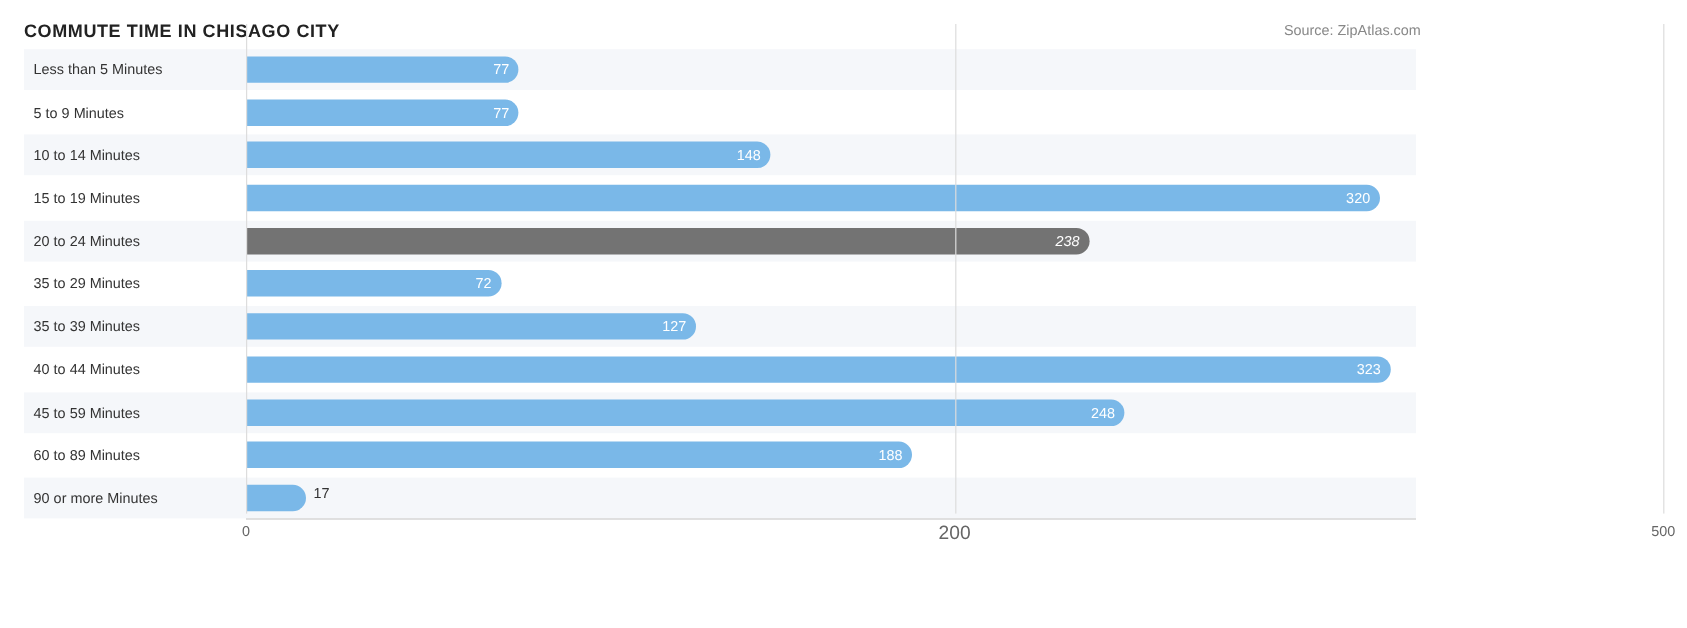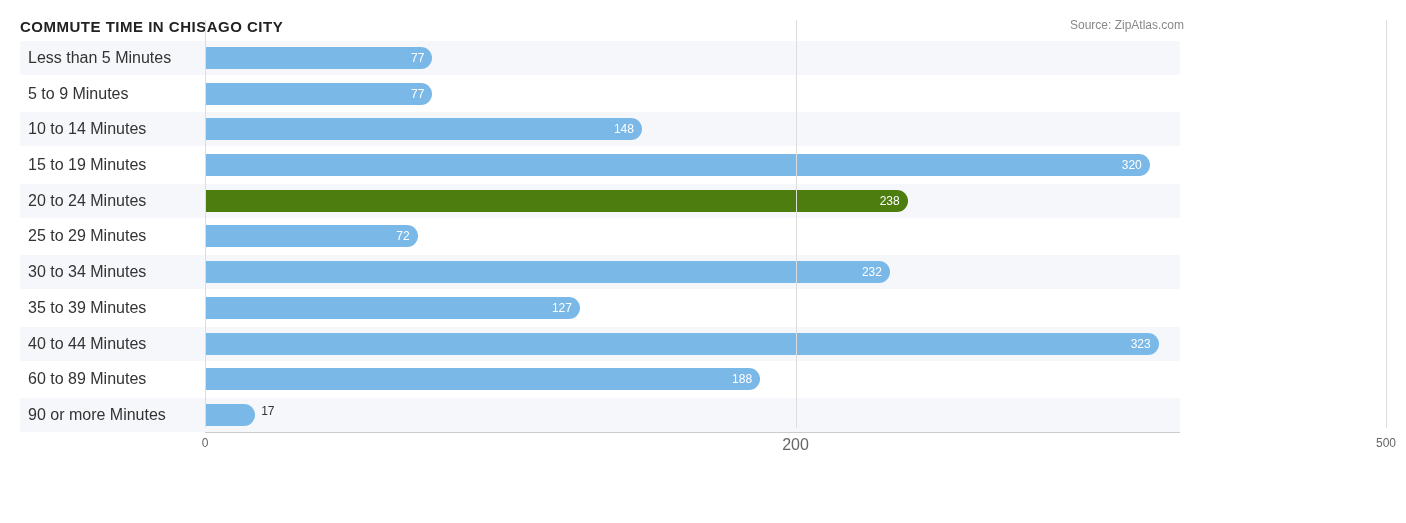--- a/index.html
+++ b/index.html
@@ -52,21 +52,21 @@
     }
     .bar-row:nth-child(odd) {
       background: #f5f7fa;
     }
     .bar-row:nth-child(even) {
       background: #ffffff;
     }
     .bar-label {
       width: 185px;
       min-width: 185px;
-      font-size: 16px;
+      font-size: 12px;
       color: #333;
       padding-left: 8px;
       padding-right: 4px;
       white-space: nowrap;
     }
     .bar-track {
       flex: 1;
       height: 22px;
       position: relative;
       display: flex;
@@ -132,54 +132,54 @@
           <div class="bar-label">15 to 19 Minutes</div>
           <div class="bar-track">
             <div class="bar-fill" style="width: 944.8px; background: rgb(122, 184, 232); text-decoration: underline;">
               <span class="bar-value-inside">320</span>
             </div>
           </div>
         </div>
         <div class="bar-row">
           <div class="bar-label">20 to 24 Minutes</div>
           <div class="bar-track">
-            <div class="bar-fill" style="width: 702.695px; background: #4d7c0f;">
+            <div class="bar-fill" style="width: 702.695px; background: #737373; font-style: italic;">
               <span class="bar-value-inside">238</span>
             </div>
           </div>
         </div>
         <div class="bar-row">
-          <div class="bar-label">25 to 29 Minutes</div>
+          <div class="bar-label">35 to 29 Minutes</div>
           <div class="bar-track">
             <div class="bar-fill" style="width: 212.58px; background: rgb(122, 184, 232);">
               <span class="bar-value-inside">72</span>
             </div>
           </div>
         </div>
         <div class="bar-row">
-          <div class="bar-label">30 to 34 Minutes</div>
-          <div class="bar-track">
-            <div class="bar-fill" style="width: 684.98px; background: rgb(122, 184, 232);">
-              <span class="bar-value-inside">232</span>
-            </div>
-          </div>
-        </div>
-        <div class="bar-row">
           <div class="bar-label">35 to 39 Minutes</div>
           <div class="bar-track">
             <div class="bar-fill" style="width: 374.967px; background: rgb(122, 184, 232);">
               <span class="bar-value-inside">127</span>
             </div>
           </div>
         </div>
         <div class="bar-row">
           <div class="bar-label">40 to 44 Minutes</div>
           <div class="bar-track">
             <div class="bar-fill" style="width: 953.658px; background: rgb(122, 184, 232);">
               <span class="bar-value-inside">323</span>
+            </div>
+          </div>
+        </div>
+        <div class="bar-row">
+          <div class="bar-label">45 to 59 Minutes</div>
+          <div class="bar-track">
+            <div class="bar-fill" style="width: 732.22px; background: rgb(122, 184, 232);">
+              <span class="bar-value-inside">248</span>
             </div>
           </div>
         </div>
         <div class="bar-row">
           <div class="bar-label">60 to 89 Minutes</div>
           <div class="bar-track">
             <div class="bar-fill" style="width: 555.07px; background: rgb(122, 184, 232);">
               <span class="bar-value-inside">188</span>
             </div>
           </div>

